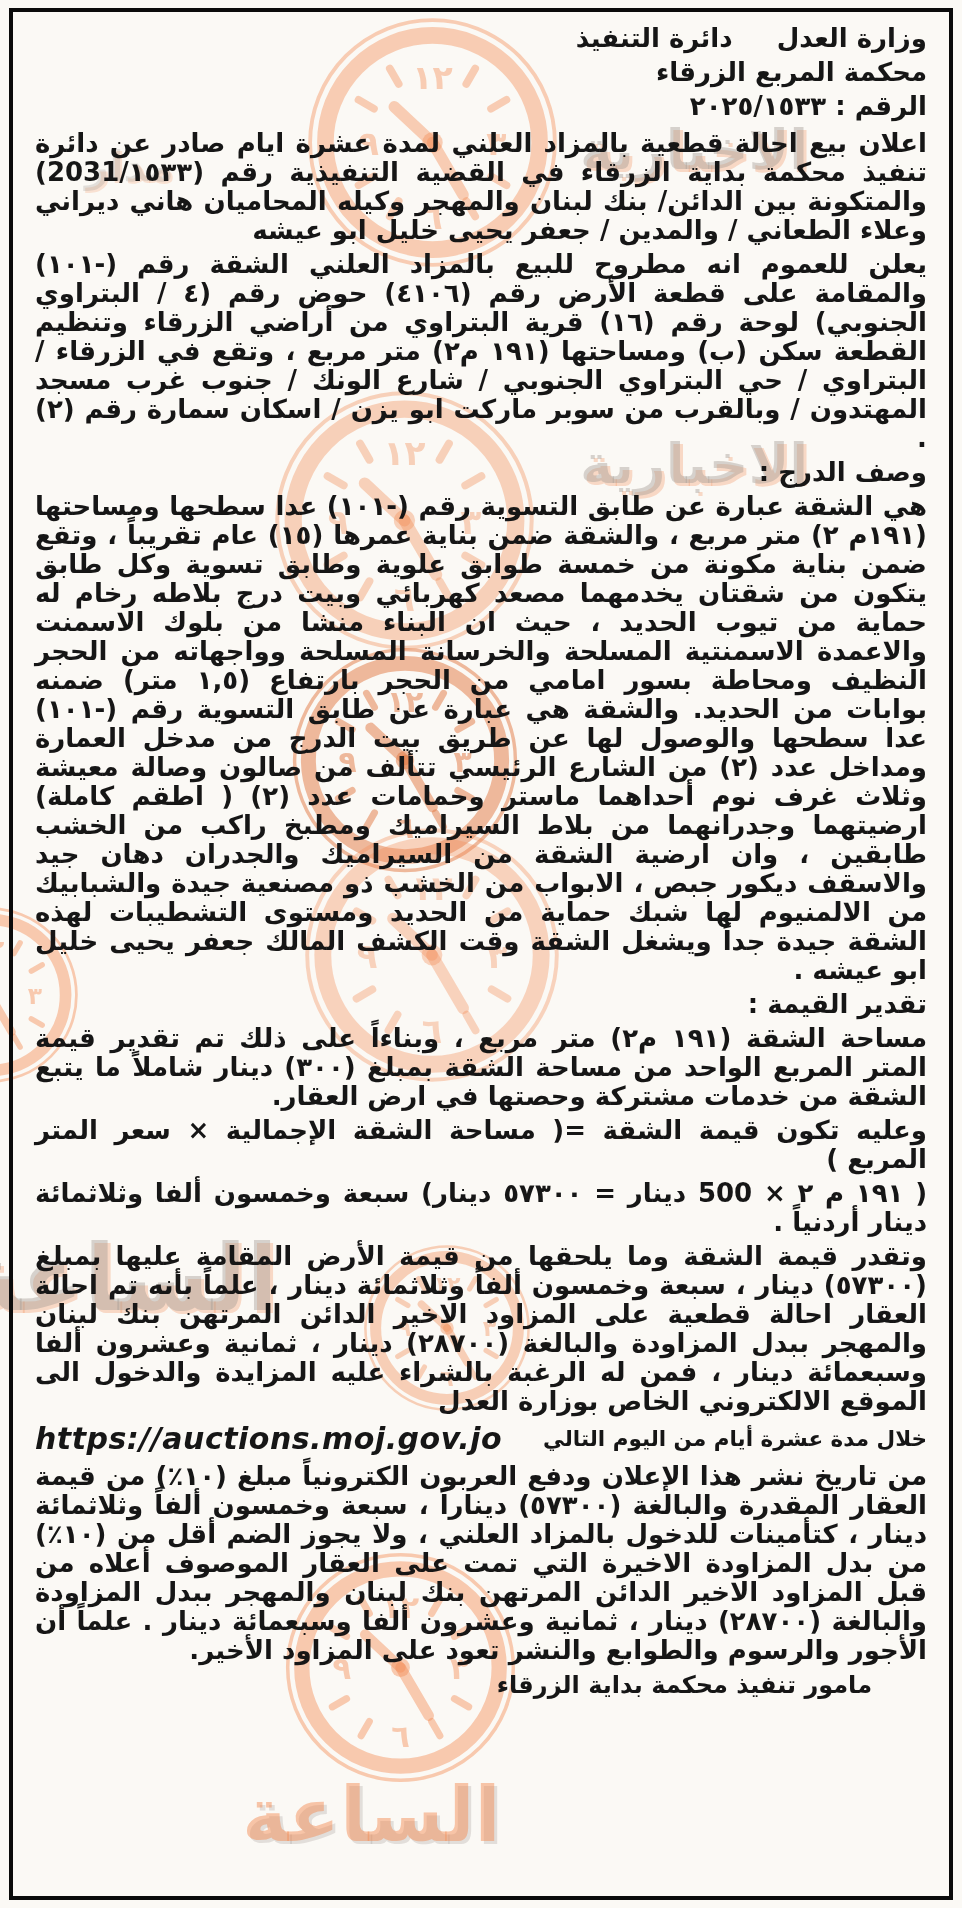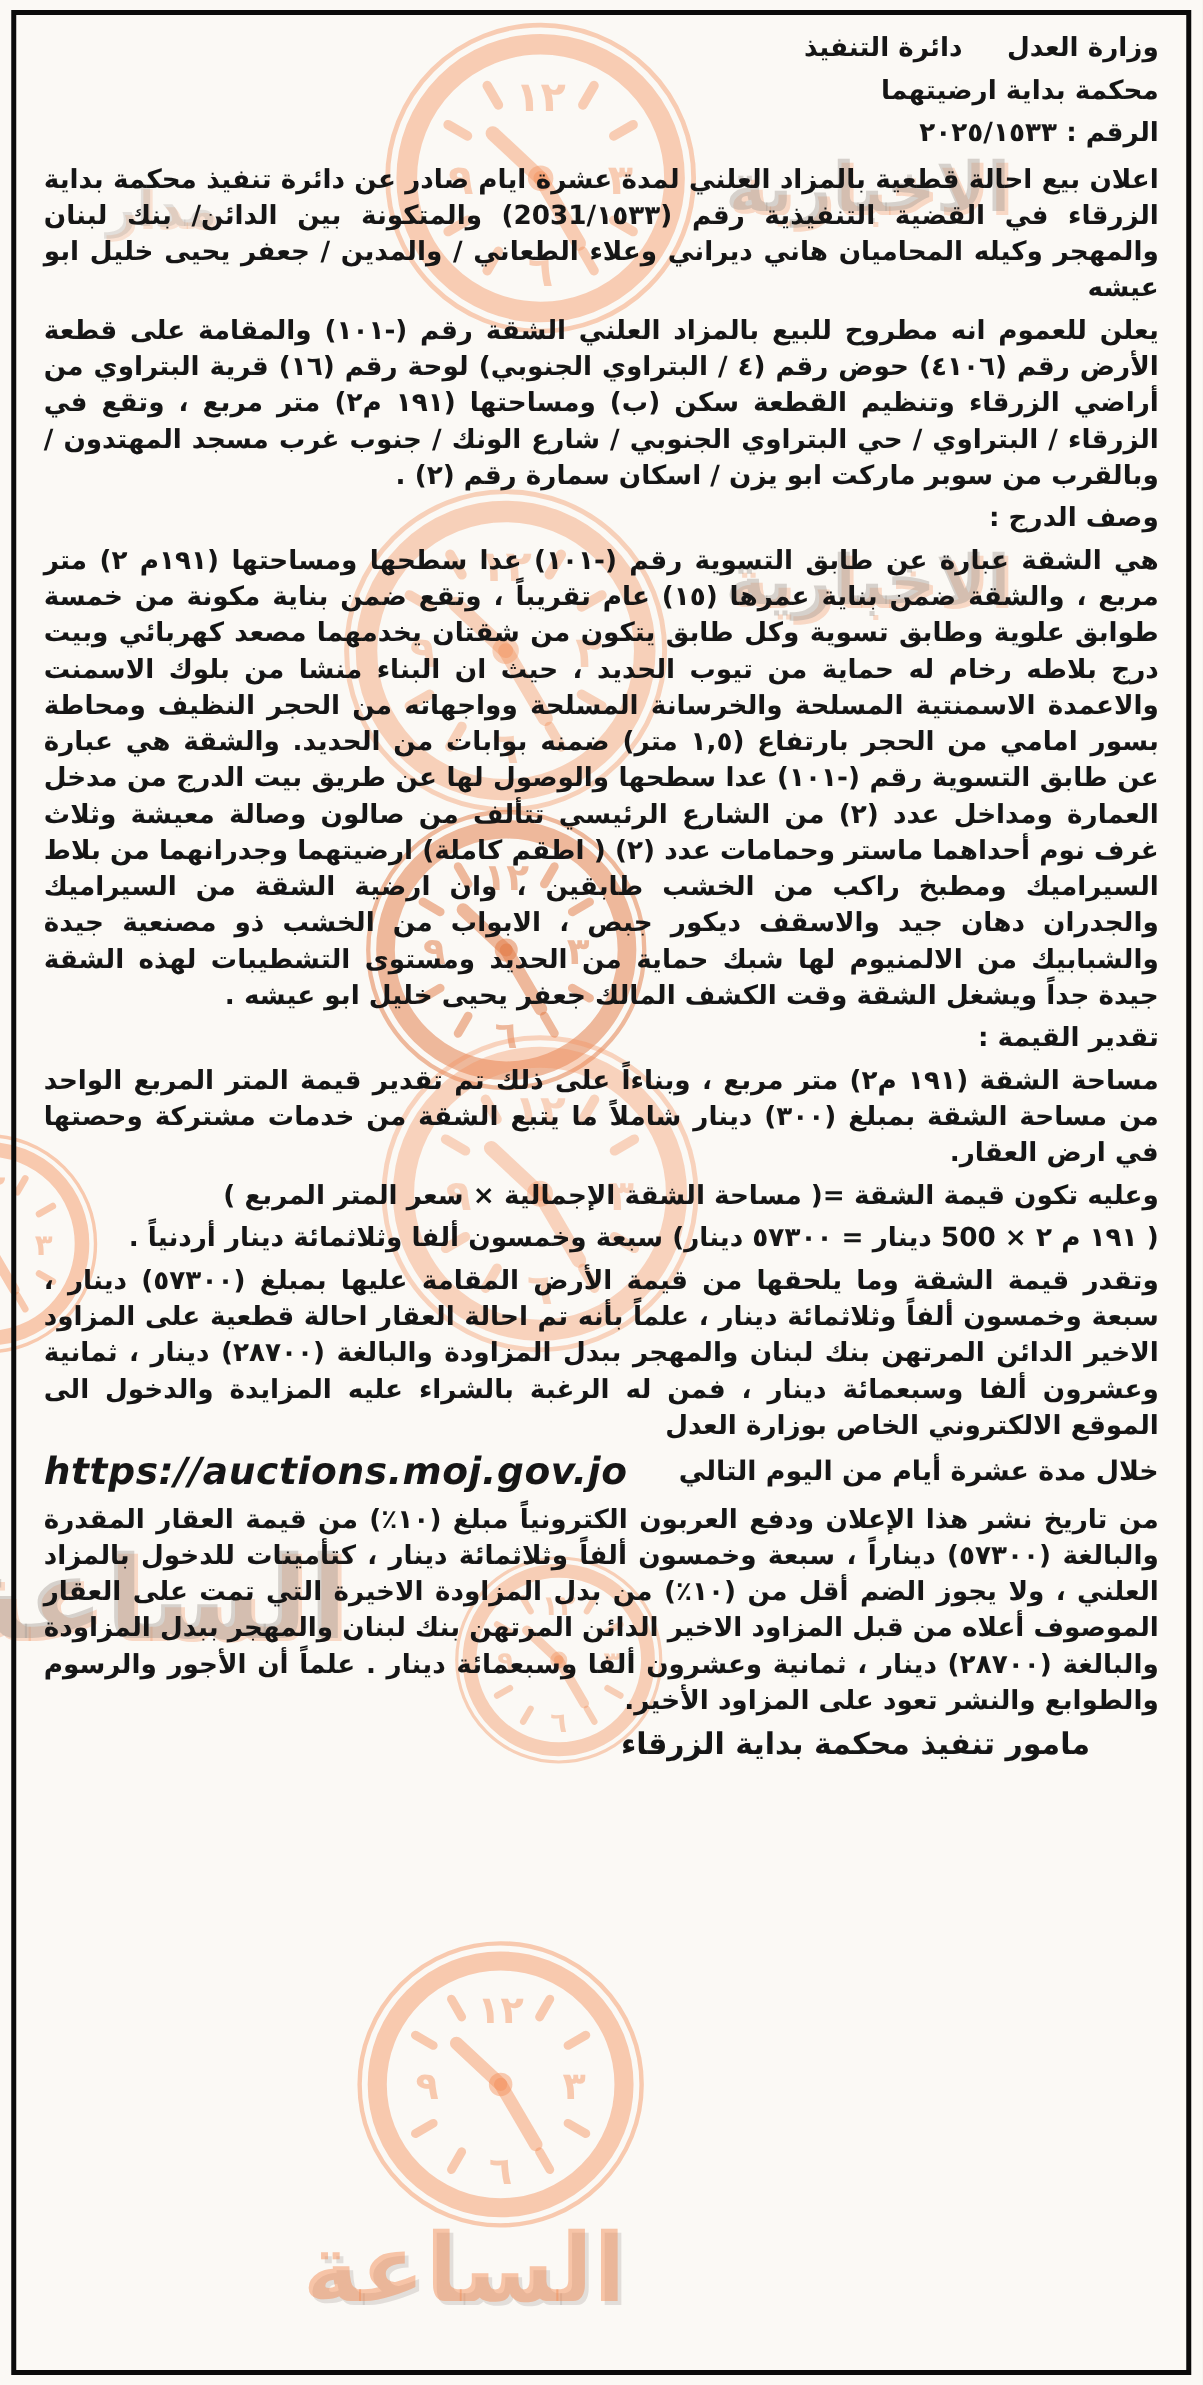--- a/index.html
+++ b/index.html
@@ -46,21 +46,21 @@
   .hdr-line {
     text-align: center;
     font-size: 36px;
     line-height: 1.30;
     margin: 0;
   }
   .hdr-block { margin-bottom: 8px; }
 
   .doc p {
     margin: 0 0 5px;
-    font-size: 21px;
+    font-size: 26px;
     line-height: 29px;
     text-align: justify;
   }
 
   .url-line {
     display: flex;
     justify-content: space-between;
     align-items: center;
     margin: 3px 0 6px;
   }
@@ -162,21 +162,21 @@
           <use href="#wm-clock"></use>
         </svg>
       </div>
     <div class="wm-text orange" style="left:242px; top:1770px; font-size:76px;">الساعة</div>
   </div>
 
   <div class="doc">
 
     <div class="hdr-block">
       <p class="hdr-line">وزارة العدل   دائرة التنفيذ</p>
-      <p class="hdr-line">محكمة بداية ارضيتهما</p>
+      <p class="hdr-line">محكمة المربع الزرقاء</p>
       <p class="hdr-line">الرقم : ٢٠٢٥/١٥٣٣</p>
     </div>
 
     <p>اعلان بيع احالة قطعية بالمزاد العلني لمدة عشرة ايام صادر عن دائرة تنفيذ محكمة بداية الزرقاء في القضية التنفيذية رقم (2031/١٥٣٣) والمتكونة بين الدائن/ بنك لبنان والمهجر وكيله المحاميان هاني ديراني وعلاء الطعاني / والمدين / جعفر يحيى خليل ابو عيشه</p>
 
     <p>يعلن للعموم انه مطروح للبيع بالمزاد العلني الشقة رقم (-١٠١) والمقامة على قطعة الأرض رقم (٤١٠٦) حوض رقم (٤ / البتراوي الجنوبي) لوحة رقم (١٦) قرية البتراوي من أراضي الزرقاء وتنظيم القطعة سكن (ب) ومساحتها (١٩١ م٢) متر مربع ، وتقع في الزرقاء / البتراوي / حي البتراوي الجنوبي / شارع الونك / جنوب غرب مسجد المهتدون / وبالقرب من سوبر ماركت ابو يزن / اسكان سمارة رقم (٢) .</p>
 
     <p>وصف الدرج :</p>
 
     <p>هي الشقة عبارة عن طابق التسوية رقم (-١٠١) عدا سطحها ومساحتها (١٩١م ٢) متر مربع ، والشقة ضمن بناية عمرها (١٥) عام تقريباً ، وتقع ضمن بناية مكونة من خمسة طوابق علوية وطابق تسوية وكل طابق يتكون من شقتان يخدمهما مصعد كهربائي وبيت درج بلاطه رخام له حماية من تيوب الحديد ، حيث ان البناء منشا من بلوك الاسمنت والاعمدة الاسمنتية المسلحة والخرسانة المسلحة وواجهاته من الحجر النظيف ومحاطة بسور امامي من الحجر بارتفاع (١,٥ متر) ضمنه بوابات من الحديد. والشقة هي عبارة عن طابق التسوية رقم (-١٠١) عدا سطحها والوصول لها عن طريق بيت الدرج من مدخل العمارة ومداخل عدد (٢) من الشارع الرئيسي تتألف من صالون وصالة معيشة وثلاث غرف نوم أحداهما ماستر وحمامات عدد (٢) ( اطقم كاملة) ارضيتهما وجدرانهما من بلاط السيراميك ومطبخ راكب من الخشب طابقين ، وان ارضية الشقة من السيراميك والجدران دهان جيد والاسقف ديكور جبص ، الابواب من الخشب ذو مصنعية جيدة والشبابيك من الالمنيوم لها شبك حماية من الحديد ومستوى التشطيبات لهذه الشقة جيدة جداً ويشغل الشقة وقت الكشف المالك جعفر يحيى خليل ابو عيشه .</p>

